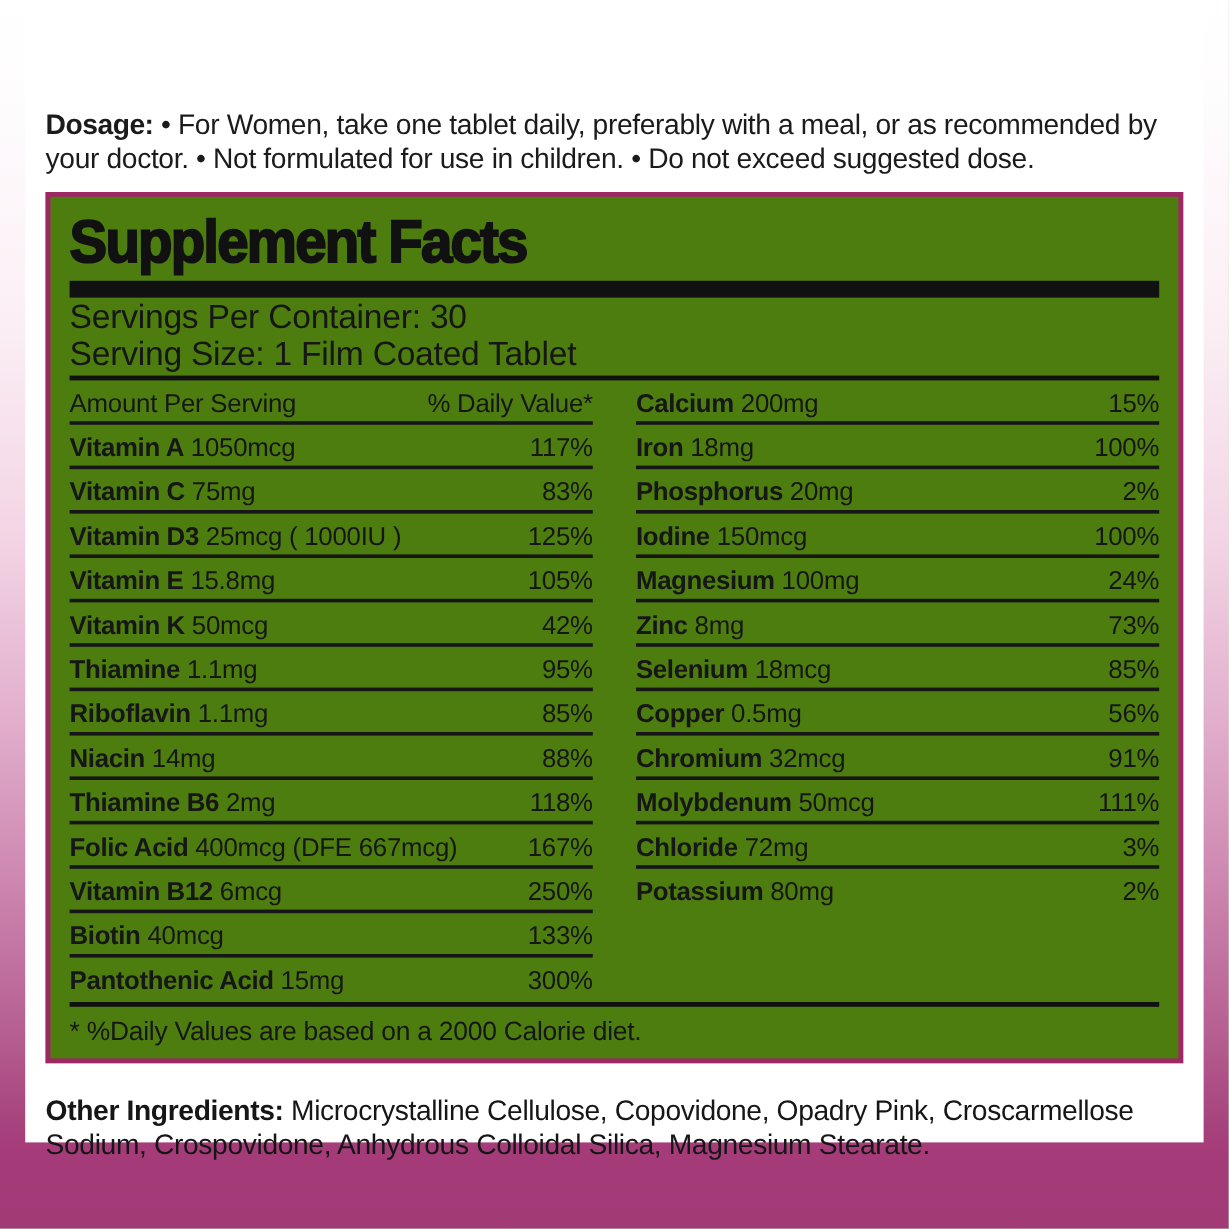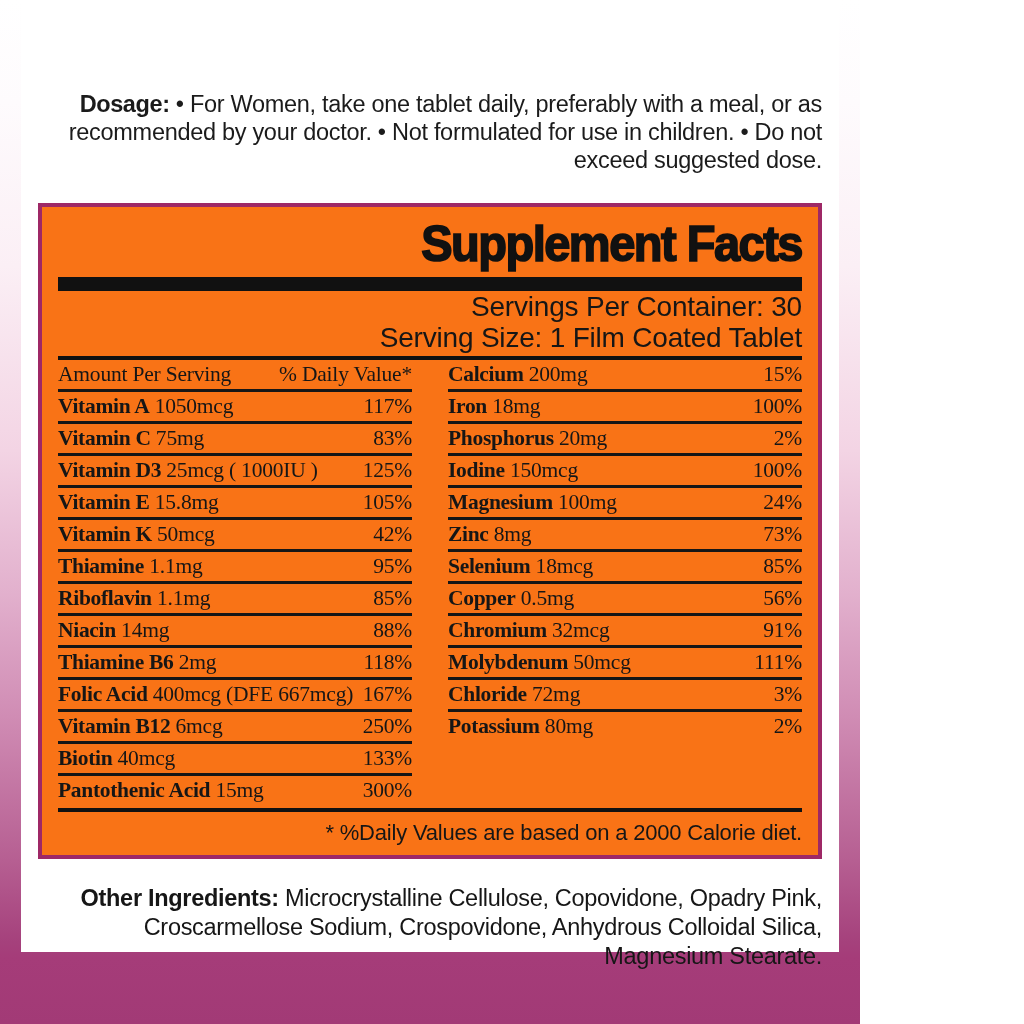--- a/index.html
+++ b/index.html
@@ -8,67 +8,65 @@
     --ink:#161616;
   }
   *{margin:0;padding:0;box-sizing:border-box;}
   html,body{width:1024px;height:1024px;}
   body{
     font-family:"Liberation Sans","DejaVu Sans",sans-serif;
     color:var(--ink);
     overflow:hidden;
   }
   .stage{
-    position:relative;width:860px;height:1024px;
+    position:relative;width:1024px;height:1024px;
     background:linear-gradient(180deg,
       #ffffff 0%, #fefbfd 10%, #fbeff5 26%, #f3d4e4 44%,
       #e2b0cd 58%, #d08cb4 70%, #b65f92 84%, #a5417c 92%,
       var(--bg-bottom) 93.5%, #a23a76 100%);
-    text-align:right;
   }
   .panel{
     position:absolute;left:21px;right:21px;top:0;bottom:72px;
     background:#ffffff;
     padding:0 17px;
   }
   
   .dosage{
     margin-top:90px;
     font-size:23.5px;line-height:28px;letter-spacing:-0.3px;
     color:#1b1b1b;
   }
   .dosage b{letter-spacing:-0.4px;}
   
   .facts-box{
-    margin-top:29px;
+    margin-top:14px;
     border:4px solid var(--box-border);
     padding:6px 16px 10px 16px;
-    background:#f97316;
+    background:#4d7c0f;
   }
   .title{
     margin-top:6px;
     font-size:47px;line-height:48px;font-weight:bold;
     letter-spacing:-1.5px;
     -webkit-text-stroke:1.6px #111;
     transform:scaleY(1.06);transform-origin:left top;
     color:#111;
   }
   .bigbar{height:14px;background:#111;margin-top:10px;}
   .serv{font-size:28px;line-height:30px;margin-top:1px;letter-spacing:-0.2px;}
   .serv:first-of-type{margin-top:7px;}
   .rule4{height:4px;background:#111;margin-top:3px;}
   .cols{display:flex;gap:36px;margin-top:0;}
   .col{flex:1 1 0;min-width:0;}
   .row{
     display:flex;justify-content:space-between;align-items:flex-end;
-    padding:1px 0 2px 0;
+    padding:6px 0 2px 0;
     border-bottom:3px solid var(--ink);
     font-size:21.5px;line-height:26px;letter-spacing:-0.2px;
     white-space:nowrap;
-    font-family:Liberation Serif, serif;
   }
   .row.last{border-bottom:none;}
   .row .nm b{letter-spacing:-0.3px;}
   .row .dv{padding-left:8px;}
   .header-row{font-weight:normal;}
   .footnote{
     font-size:22px;line-height:24px;margin-top:9px;letter-spacing:-0.2px;
   }
   
   .other{

